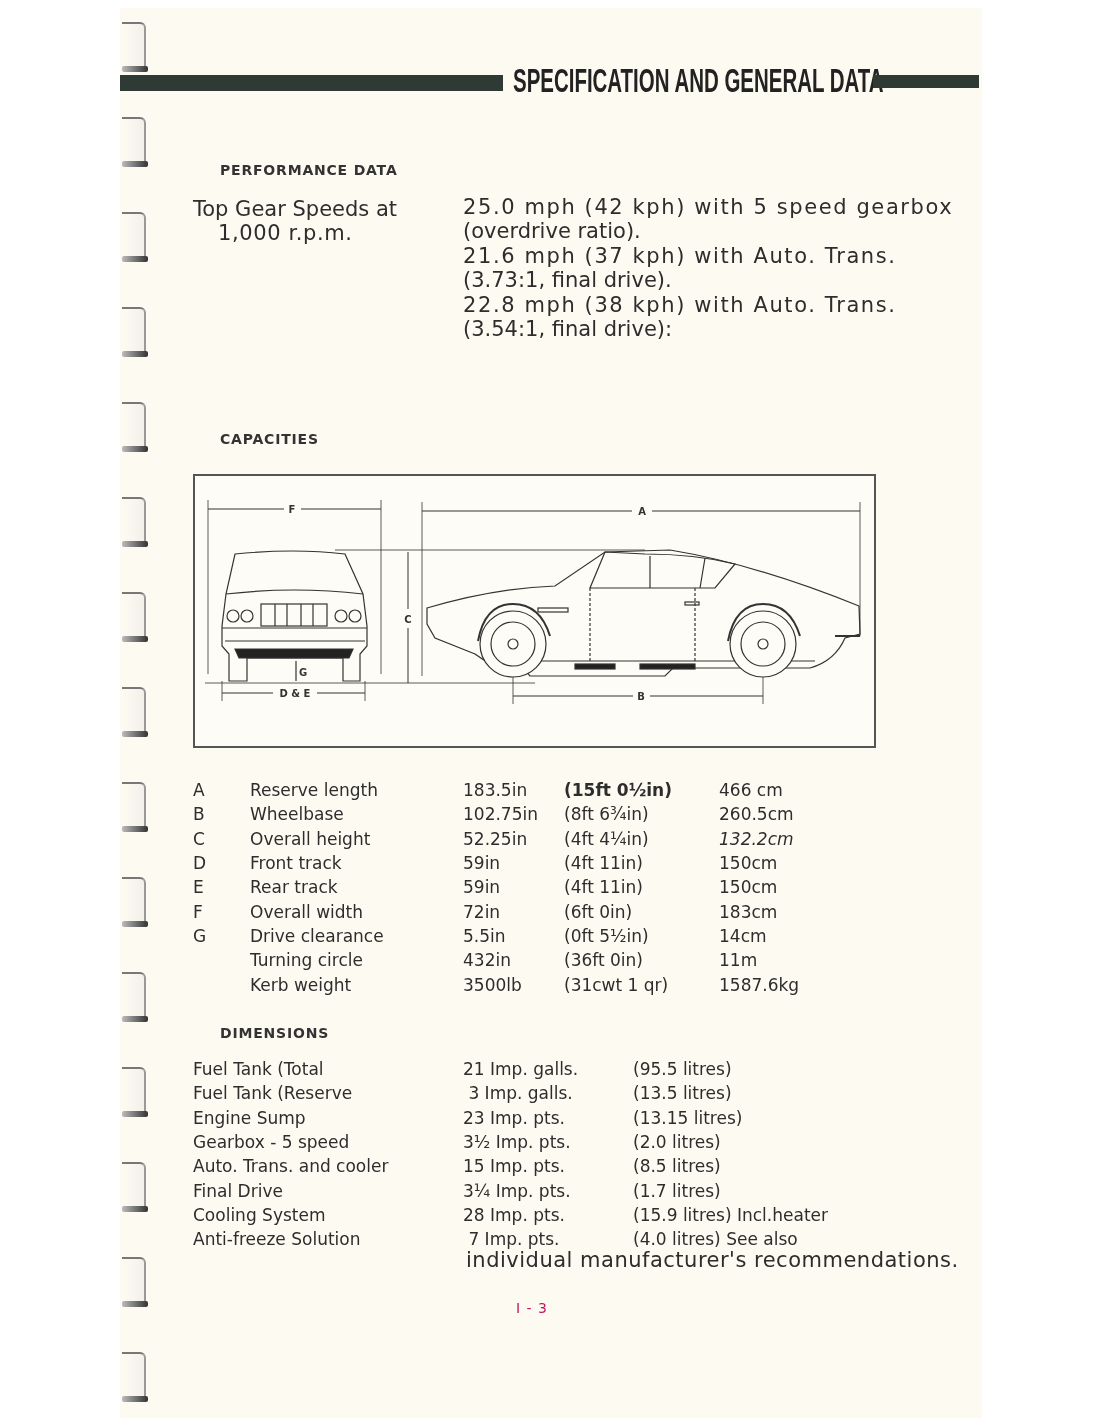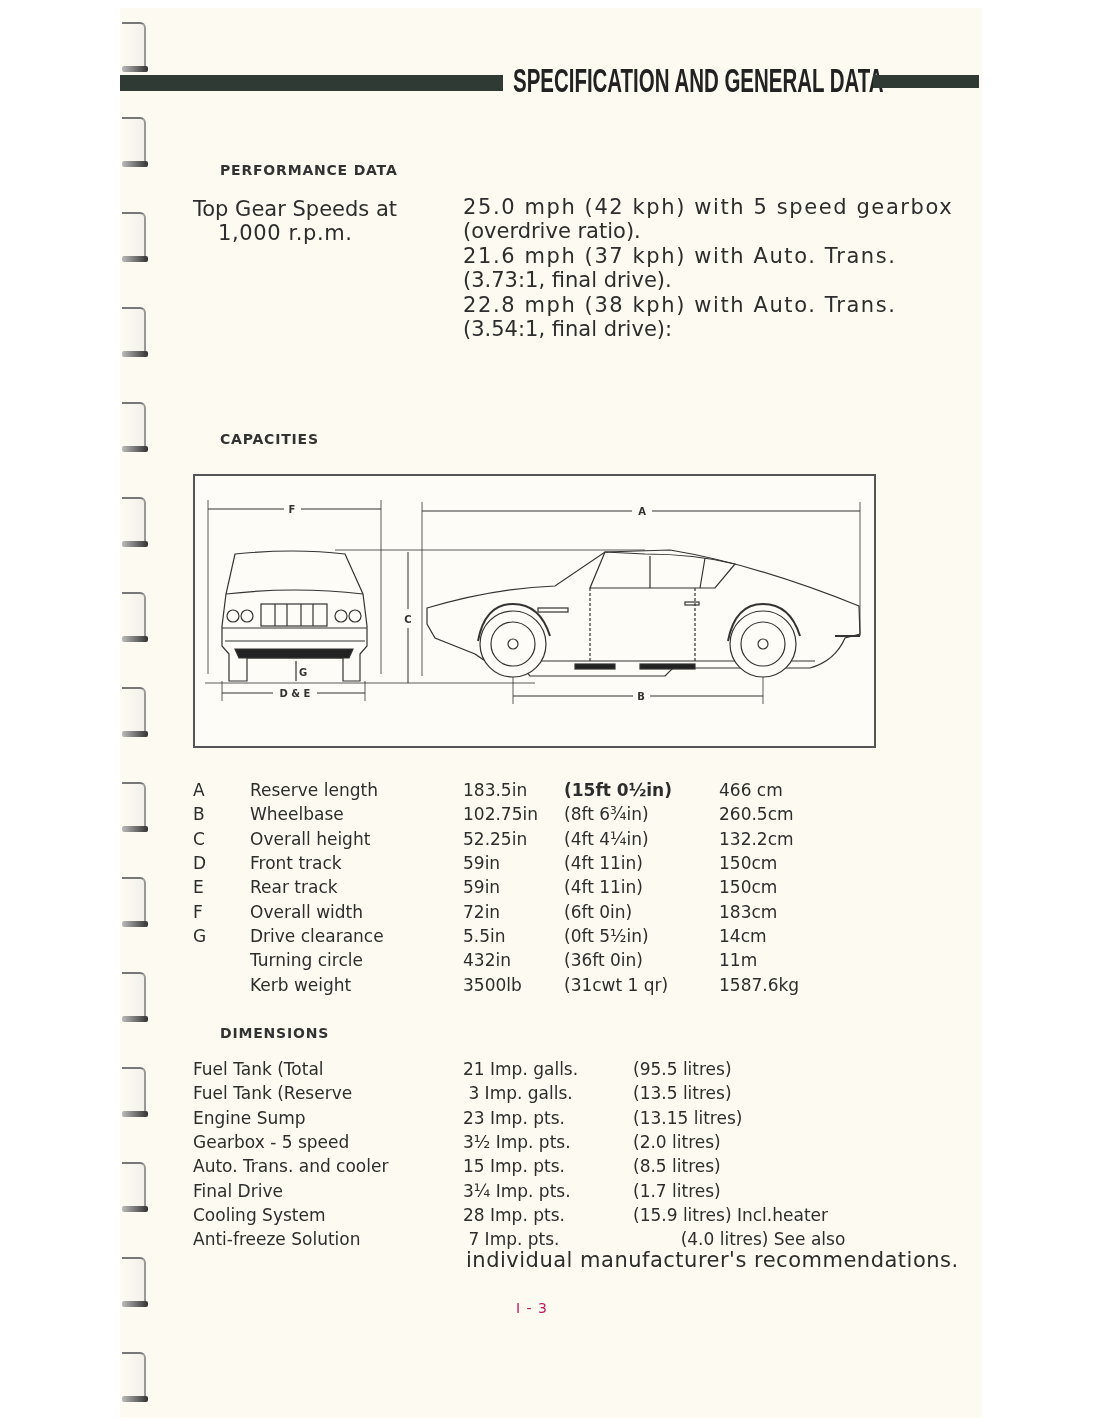--- a/index.html
+++ b/index.html
@@ -229,21 +229,21 @@
         <td style="width: 213px;">Wheelbase</td>
         <td style="width: 101px;">102.75in</td>
         <td style="width: 155px;">(8ft 6¾in)</td>
         <td style="width: 100px;">260.5cm</td>
       </tr>
       <tr>
         <td style="width: 57px;">C</td>
         <td style="width: 213px;">Overall height</td>
         <td style="width: 101px;">52.25in</td>
         <td style="width: 155px;">(4ft 4¼in)</td>
-        <td style="width: 100px;">132.2cm</td>
+        <td style="width: 100px; font-style: italic;">132.2cm</td>
       </tr>
       <tr>
         <td style="width: 57px;">D</td>
         <td style="width: 213px;">Front track</td>
         <td style="width: 101px;">59in</td>
         <td style="width: 155px;">(4ft 11in)</td>
         <td style="width: 100px;">150cm</td>
       </tr>
       <tr>
         <td style="width: 57px;">E</td>
@@ -317,19 +317,19 @@
         <td style="width: 260px; white-space: pre;">(1.7 litres)</td>
       </tr>
       <tr>
         <td style="width: 270px; white-space: pre;">Cooling System</td>
         <td style="width: 170px; white-space: pre;">28 Imp. pts.</td>
         <td style="width: 260px; white-space: pre;">(15.9 litres) Incl.heater</td>
       </tr>
       <tr>
         <td style="width: 270px; white-space: pre;">Anti-freeze Solution</td>
         <td style="width: 170px; white-space: pre;"> 7 Imp. pts.</td>
-        <td style="width: 260px; white-space: pre; text-align: center;">(4.0 litres) See also</td>
+        <td style="width: 260px; white-space: pre;">(4.0 litres) See also</td>
       </tr>
     </tbody>
 </table>
 <div class="txt" style="left:466px; top:1248px; letter-spacing:0.5px;">individual manufacturer's recommendations.</div>
 
 <div class="pagenum">I - 3</div>
 
 </body></html>

